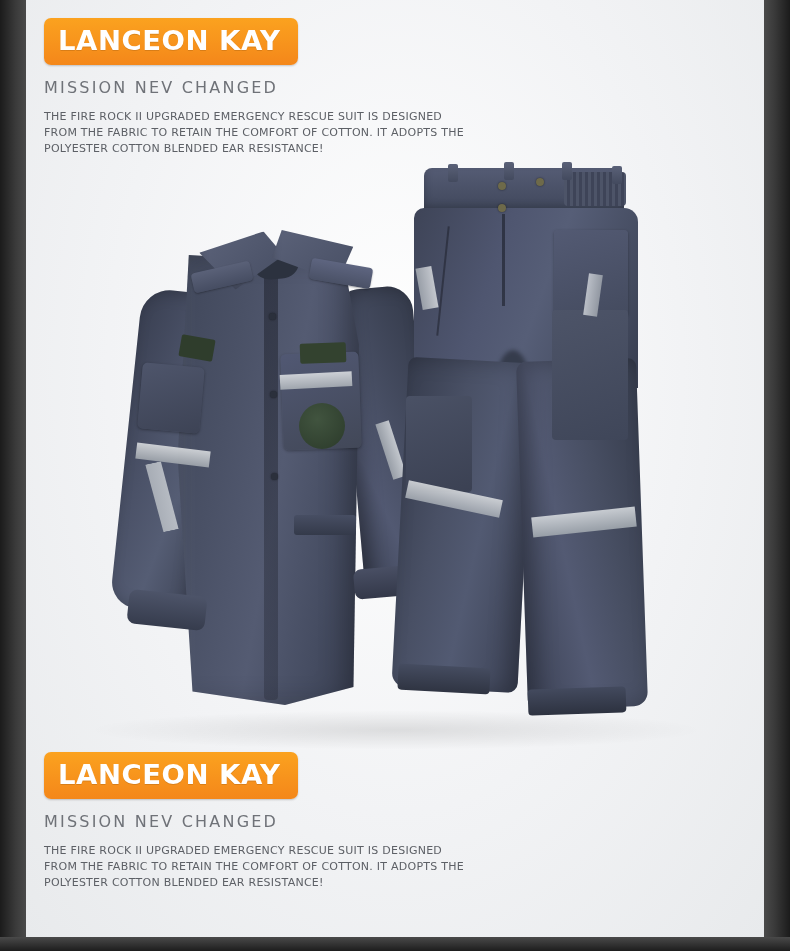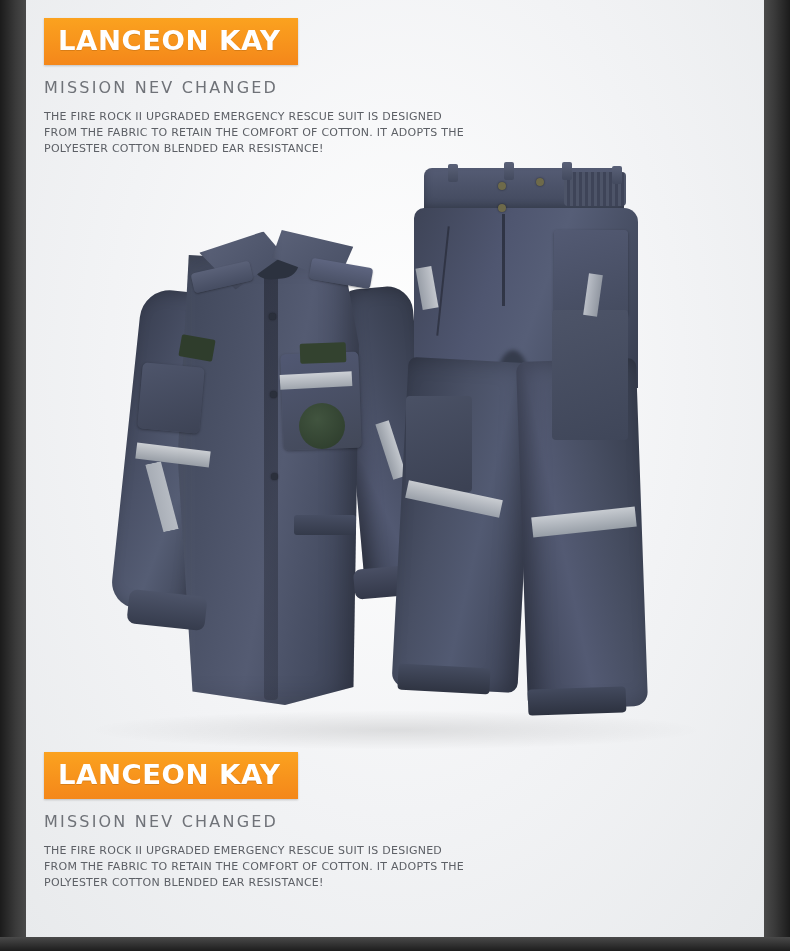--- a/index.html
+++ b/index.html
@@ -62,20 +62,21 @@
   }
   .banner-top { top: 18px; }
   .banner-bottom { top: 752px; }
 
   .title-plate {
     display: inline-block;
     background: #f6921e;
     background: linear-gradient(180deg, #fba21f 0%, #f4871a 100%);
     padding: 9px 22px 10px 14px;
     box-shadow: 0 1px 2px rgba(0,0,0,0.20);
+    border-radius: 7px;
   }
   .title-plate .title-text {
     display: block;
     color: #ffffff;
     font-family: "DejaVu Sans", sans-serif;
     font-weight: bold;
     font-size: 27px;
     letter-spacing: 0.5px;
     line-height: 28px;
     transform: scaleX(1.02);

